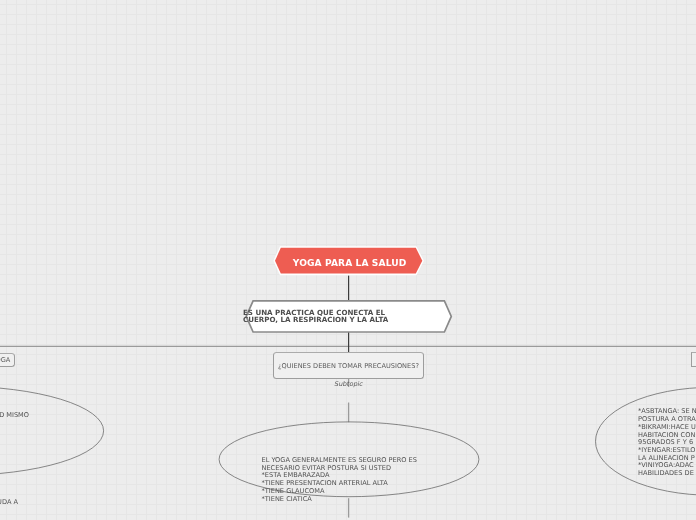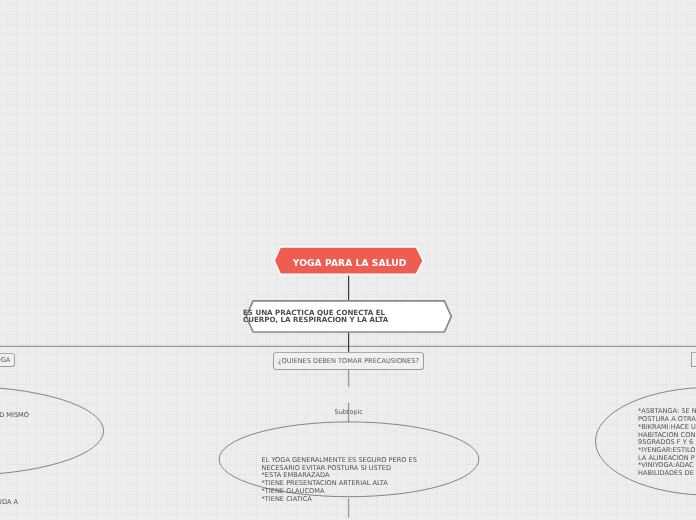--- a/index.html
+++ b/index.html
@@ -35,26 +35,26 @@
     white-space:pre;
   }
 
   
   .rrect{
     position:absolute;box-sizing:border-box;border:1px solid #9d9d9d;border-top-color:#ababab;
     border-radius:3.5px;background:#f0f0f0;
     display:flex;align-items:center;justify-content:center;
     color:#5b5b5b;font-size:6.6px;letter-spacing:0px;white-space:nowrap;
   }
-  #node-prec{left:273.4px;top:352.3px;width:150.2px;height:18px;padding-top:0.2px;}
+  #node-prec{left:273.4px;top:352.3px;width:150.2px;height:27px;padding-top:0.2px;}
   #node-left{left:-10.5px;top:352.5px;width:25px;height:14.2px;padding-top:0.2px;justify-content:flex-end;padding-right:3.2px;}
   #node-right{left:691.1px;top:352.4px;width:80px;height:14.2px;border-radius:0;justify-content:flex-start;padding-left:5px;}
 
   .subtopic-label{position:absolute;color:#5a5a5a;font-size:6.5px;white-space:nowrap;}
-  #subtopic{left:334.5px;top:408px;}
+  #subtopic{left:334.5px;top:380px;font-style:italic;}
 
   .ell-text{position:absolute;color:#515151;font-size:6.6px;line-height:7.72px;white-space:pre;}
   #center-text{left:261.5px;top:457px;}
   #right-text{left:638px;top:408.4px;}
   #left-text1{left:-27px;top:411.5px;text-align:right;width:56px;}
   #left-text2{left:-26px;top:498.7px;text-align:right;width:44px;}
 </style>
 </head>
 <body>
 

